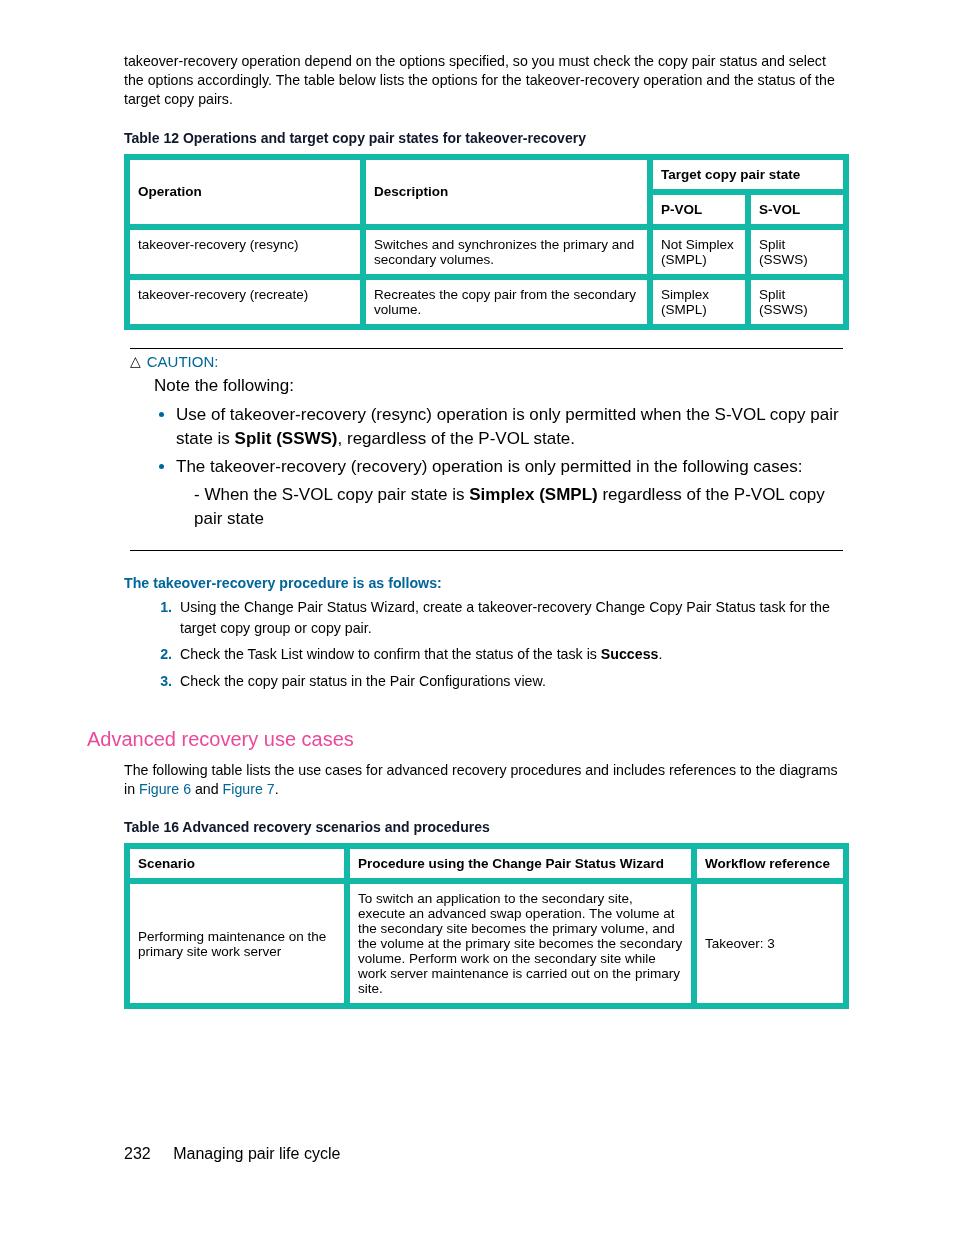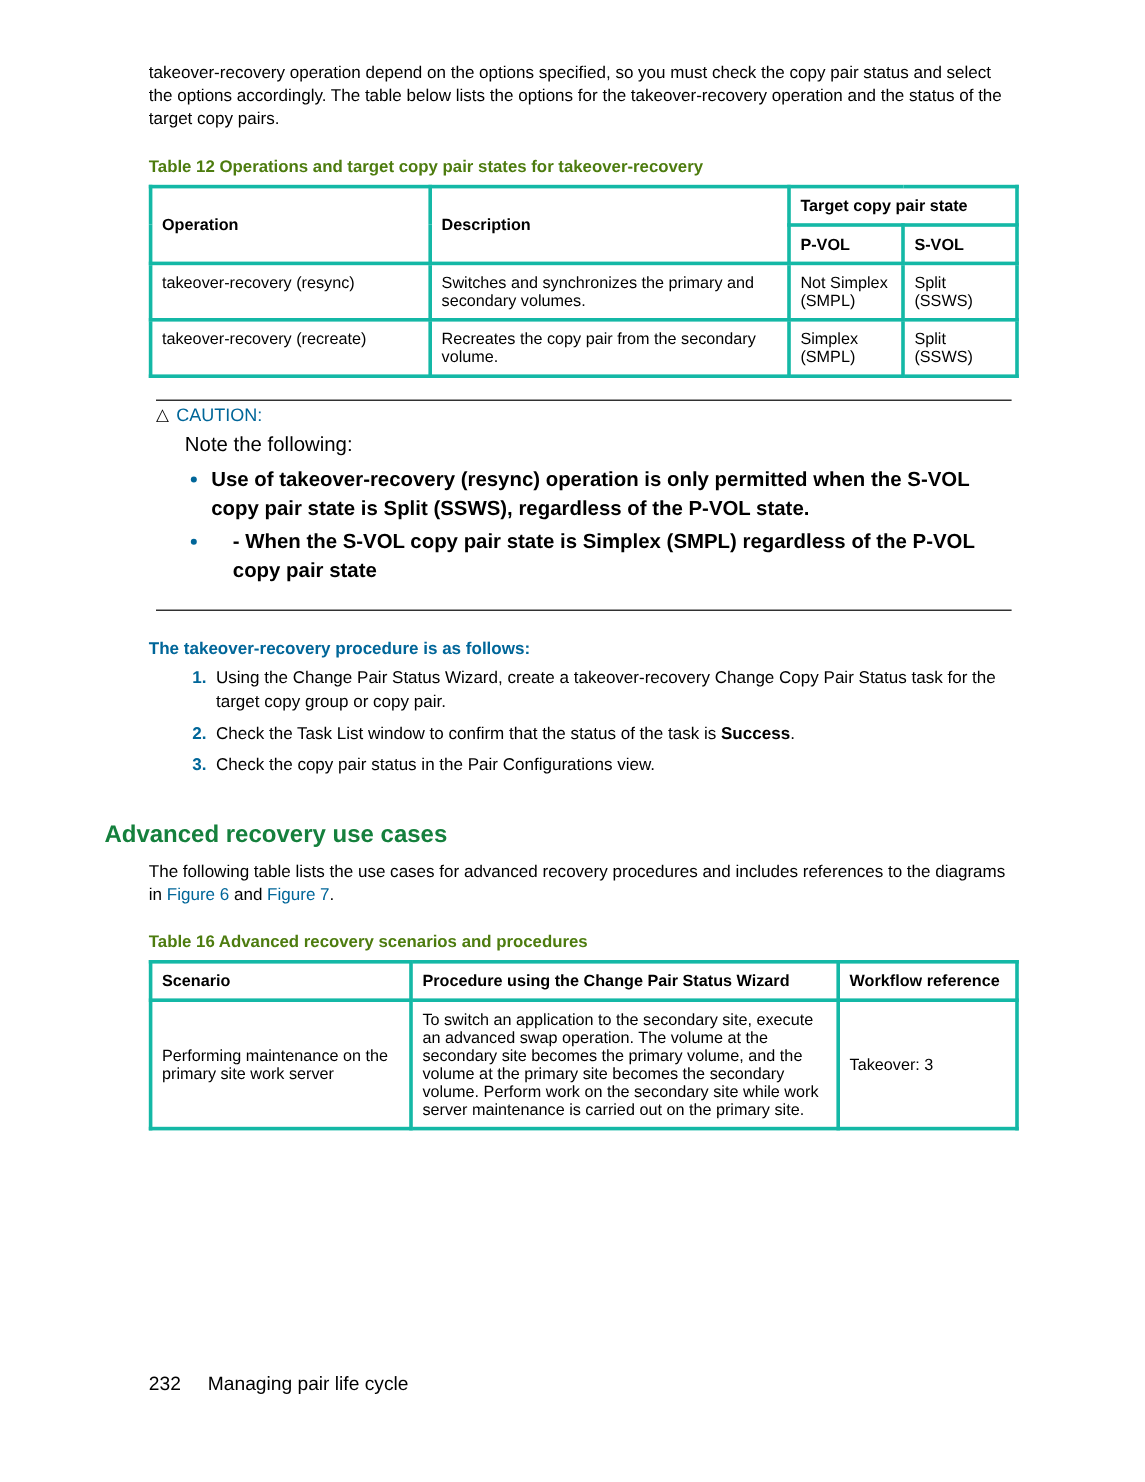--- a/index.html
+++ b/index.html
@@ -15,33 +15,33 @@
     box-sizing: border-box;
     padding: 52px 105px 0 124px;
     position: relative;
   }
   p {
     font-size: 14.2px;
     line-height: 1.35;
     margin: 0 0 8px 0;
   }
   .caption {
-    color: #4d7c0f;
+    color: #0f172a;
     font-weight: bold;
     font-size: 14px;
     margin: 20px 0 8px 0;
   }
   table {
     border-collapse: collapse;
     width: 100%;
     font-size: 13.5px;
     border: 2px solid #000;
   }
   th, td {
-    border: 3px solid #14b8a6;
+    border: 6px solid #14b8a6;
     padding: 7px 8px;
     text-align: left;
     vertical-align: top;
     font-weight: normal;
   }
   th {
     font-weight: bold;
   }
   .caution-block {
     margin: 18px 6px 0 6px;
@@ -68,21 +68,20 @@
     font-size: 17px;
     line-height: 1.4;
   }
   .caution-body ul {
     list-style: disc;
     padding-left: 22px;
     margin: 6px 0;
   }
   .caution-body ul li {
     margin: 4px 0;
-    font-weight: bold;
   }
   .caution-body ul li::marker {
     color: #006699;
   }
   .sub-indent {
     margin-left: 18px;
     margin-top: 4px;
   }
   .proc-head {
     color: #006699;
@@ -99,22 +98,22 @@
   ol.steps li {
     margin: 6px 0;
     padding-left: 4px;
   }
   ol.steps li::marker {
     color: #006699;
     font-weight: bold;
   }
   h2.section {
     font-size: 20px;
-    font-weight: bold;
-    color: #15803d;
+    font-weight: normal;
+    color: #ec4899;
     margin: 36px 0 10px -37px;
   }
   .figlink {
     color: #006699;
   }
   .footer {
     position: absolute;
     bottom: 72px;
     left: 124px;
     font-size: 16px;
@@ -163,20 +162,21 @@
       <span class="tri">△</span>
       <span>CAUTION:</span>
     </div>
     <div class="caution-body">
       <div>Note the following:</div>
       <ul>
         <li>
           <span>Use of takeover-recovery (resync) operation is only permitted when the S-VOL copy pair state is </span><b>Split (SSWS)</b><span>, regardless of the P-VOL state.</span>
         </li>
         <li>
+          <span>The takeover-recovery (recovery) operation is only permitted in the following cases:</span>
           <div class="sub-indent">
             <span>- When the S-VOL copy pair state is </span><b>Simplex (SMPL)</b><span> regardless of the P-VOL copy pair state</span>
           </div>
         </li>
       </ul>
     </div>
   </div>
 
   <div class="proc-head">The takeover-recovery procedure is as follows:</div>
   <ol class="steps">

